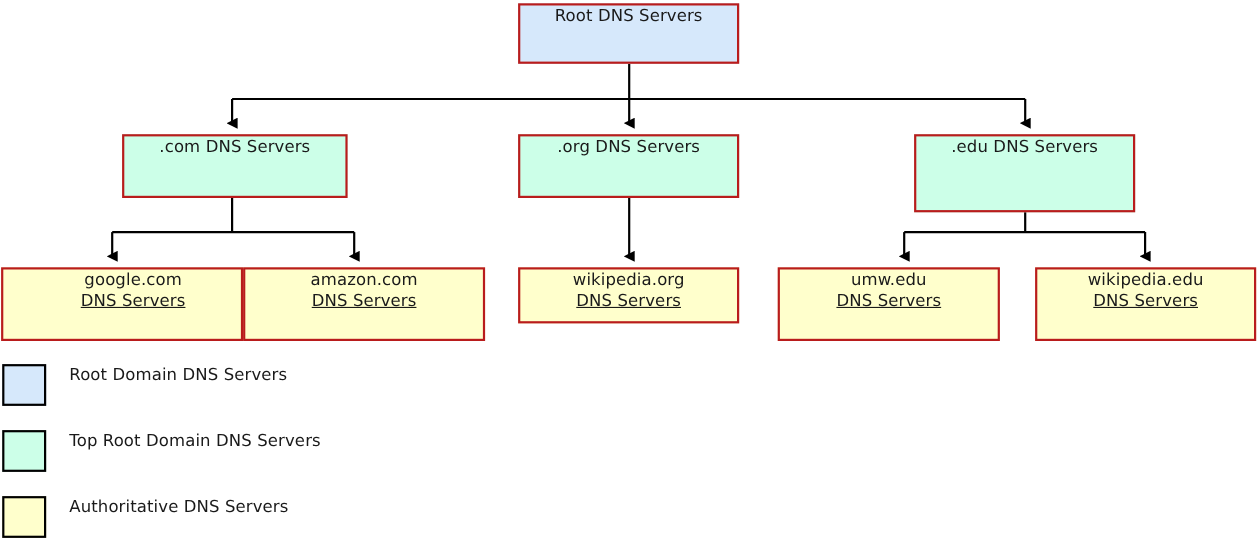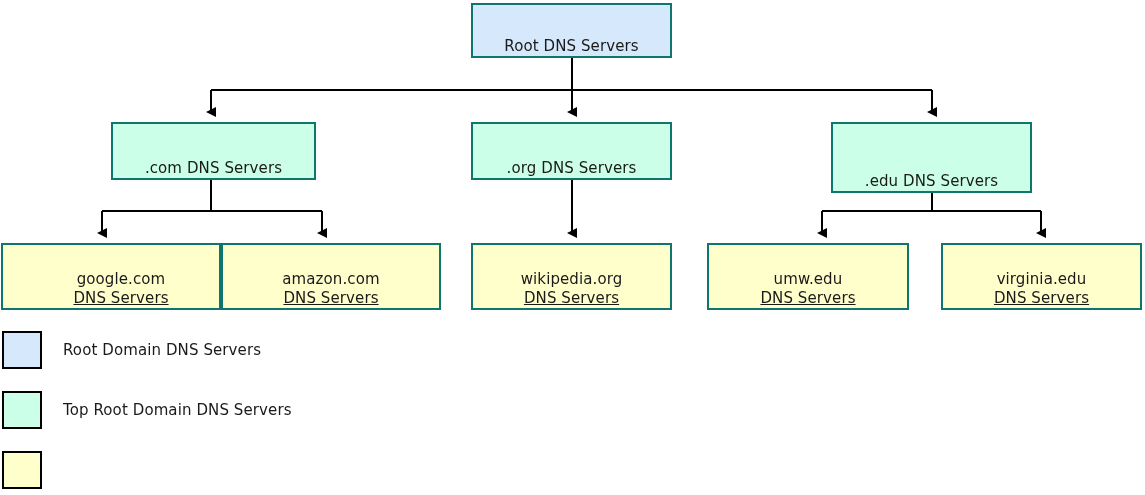--- a/index.html
+++ b/index.html
@@ -28,23 +28,23 @@
     left: 0;
     top: 0;
     width: 1145px;
     height: 495px;
     pointer-events: none;
   }
 
   .node {
     position: absolute;
     box-sizing: border-box;
-    border: 2px solid #0f766e;
+    border: 2px solid #b91c1c;
     display: flex;
-    align-items: flex-end;
+    align-items: flex-start;
     justify-content: center;
     text-align: center;
     color: #1a1a1a;
     font-size: 15px;
     line-height: 19px;
     letter-spacing: 0.1px;
   }
 
   .node-root   { background: #d6e8fb; }
   .node-tld    { background: #ccffe8; }
@@ -57,37 +57,37 @@
   #node-root { left: 471px; top: 3px; width: 201px; height: 55px; }
 
   
   #node-com { left: 111px; top: 122px; width: 205px; height: 58px; }
   #node-org { left: 471px; top: 122px; width: 201px; height: 58px; }
   #node-edu { left: 831px; top: 122px; width: 201px; height: 71px; }
 
   
   #node-google    { left: 1px;   top: 243px; width: 220px; height: 67px; padding-left: 20px; }
   #node-amazon    { left: 221px; top: 243px; width: 220px; height: 67px; }
-  #node-wikipedia { left: 471px; top: 243px; width: 201px; height: 67px; }
+  #node-wikipedia { left: 471px; top: 243px; width: 201px; height: 51px; }
   #node-umw       { left: 707px; top: 243px; width: 202px; height: 67px; }
   #node-virginia  { left: 941px; top: 243px; width: 201px; height: 67px; }
 
   
   #legend {
     position: absolute;
     left: 2px;
     top: 331px;
     width: 700px;
   }
   .legend-row {
     position: absolute;
     left: 0;
     height: 38px;
     display: flex;
-    align-items: center;
+    align-items: flex-start;
   }
   #legend-row-root { top: 0px; }
   #legend-row-tld  { top: 60px; }
   #legend-row-auth { top: 120px; }
 
   .legend-swatch {
     width: 40px;
     height: 38px;
     box-sizing: border-box;
     border: 2px solid #000000;
@@ -192,36 +192,37 @@
 
   <div class="node node-auth" id="node-umw">
     <div>
       <span class="node-label">umw.edu</span>
       <span class="node-label-2">DNS Servers</span>
     </div>
   </div>
 
   <div class="node node-auth" id="node-virginia">
     <div>
-      <span class="node-label">virginia.edu</span>
+      <span class="node-label">wikipedia.edu</span>
       <span class="node-label-2">DNS Servers</span>
     </div>
   </div>
 
   <div id="legend">
 
     <div class="legend-row" id="legend-row-root">
       <div class="legend-swatch legend-swatch-root"></div>
       <div class="legend-text">Root Domain DNS Servers</div>
     </div>
 
     <div class="legend-row" id="legend-row-tld">
       <div class="legend-swatch legend-swatch-tld"></div>
       <div class="legend-text">Top Root Domain DNS Servers</div>
     </div>
 
     <div class="legend-row" id="legend-row-auth">
       <div class="legend-swatch legend-swatch-auth"></div>
+      <div class="legend-text">Authoritative DNS Servers</div>
     </div>
 
   </div>
 
 </div>
 
 </body></html>

